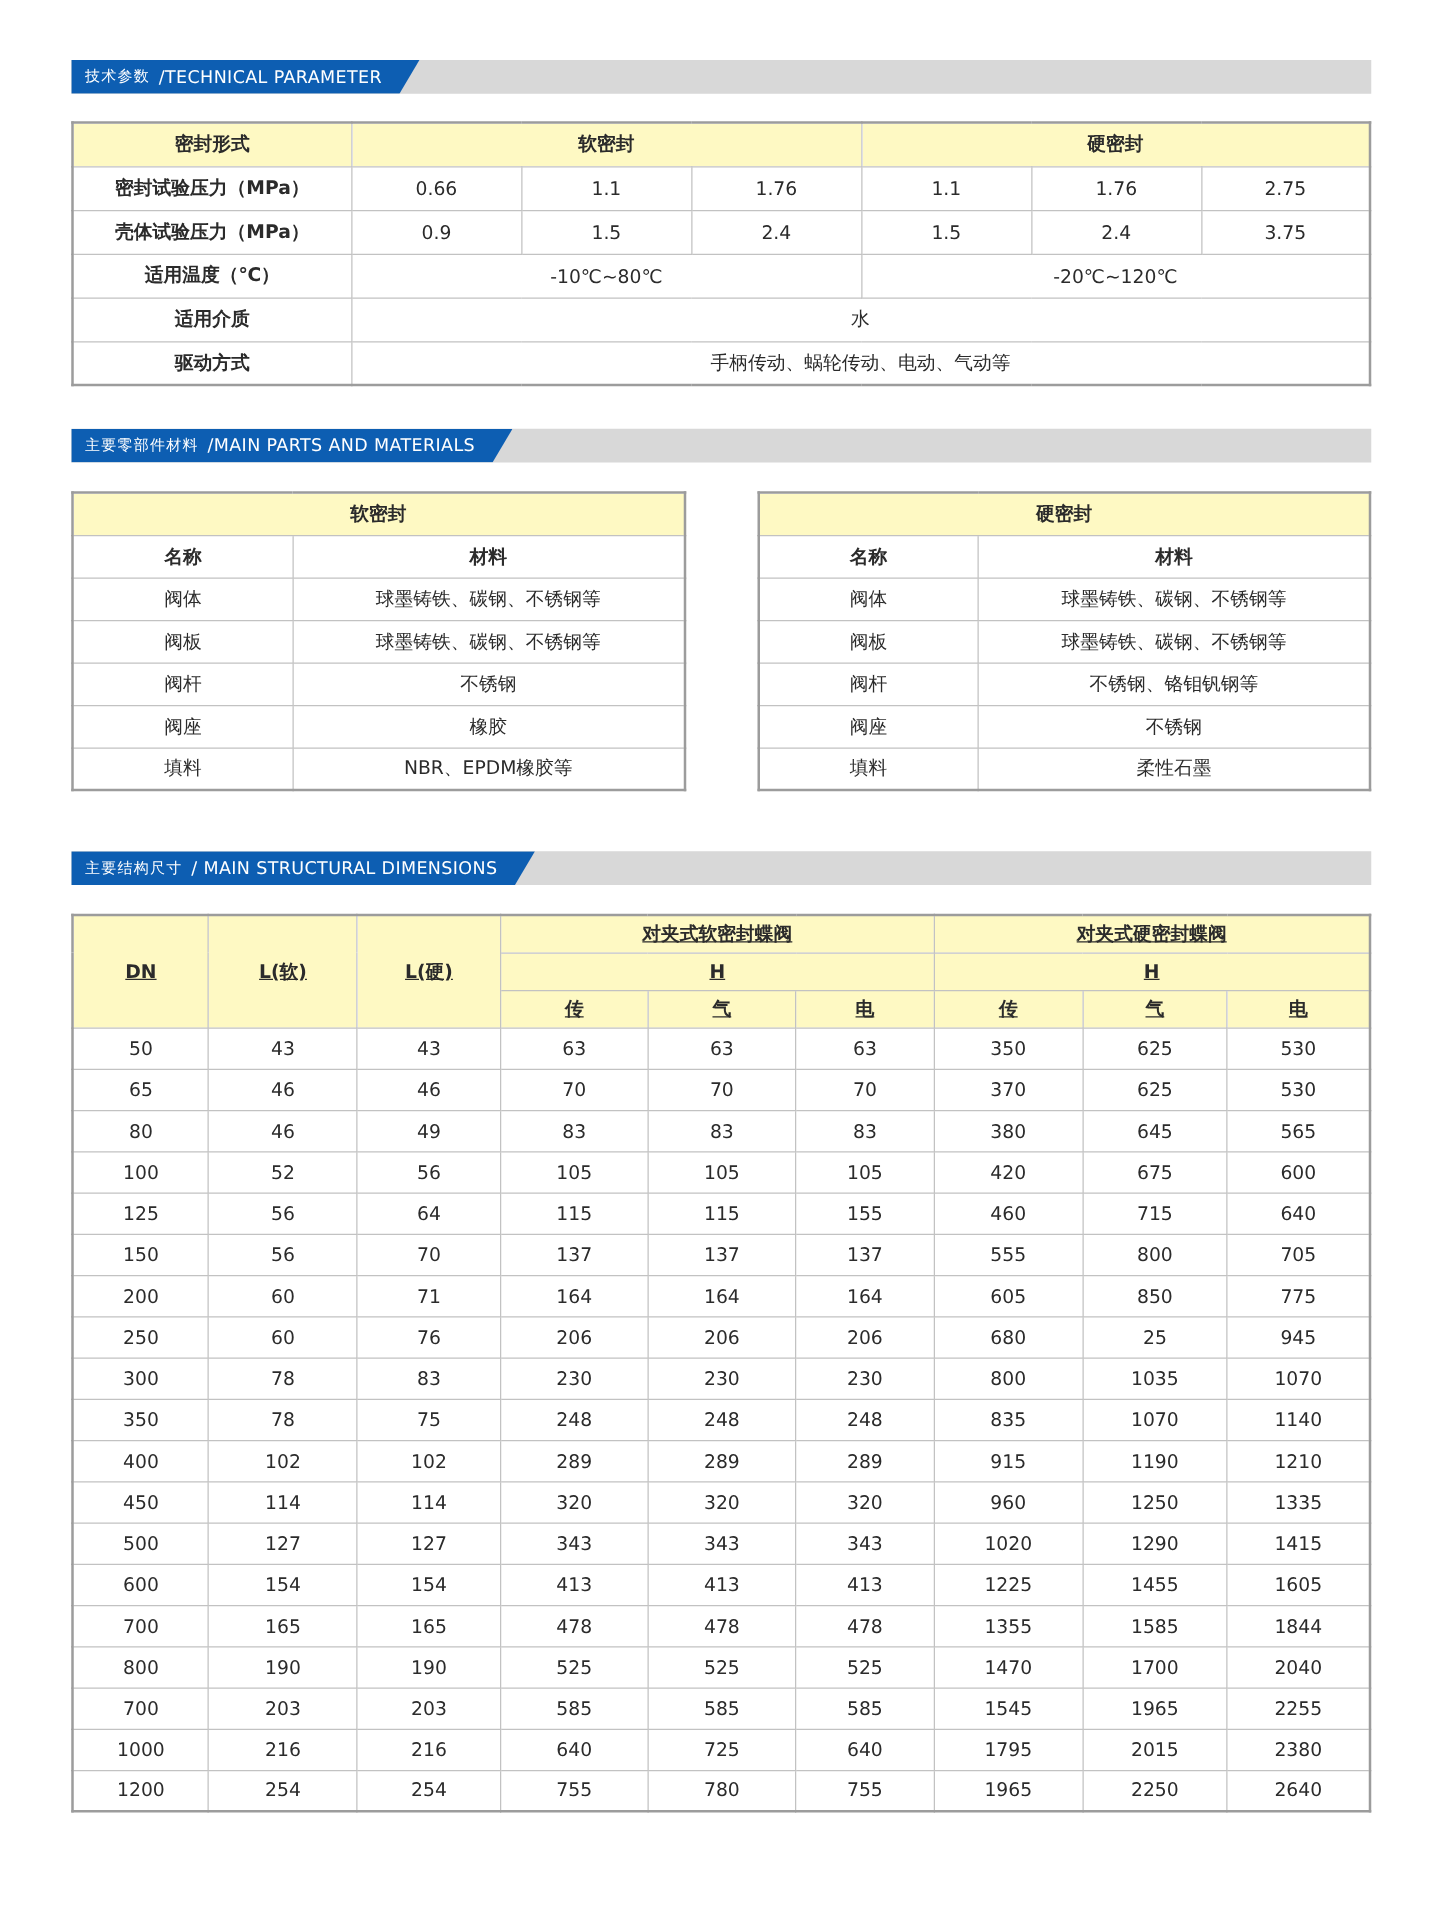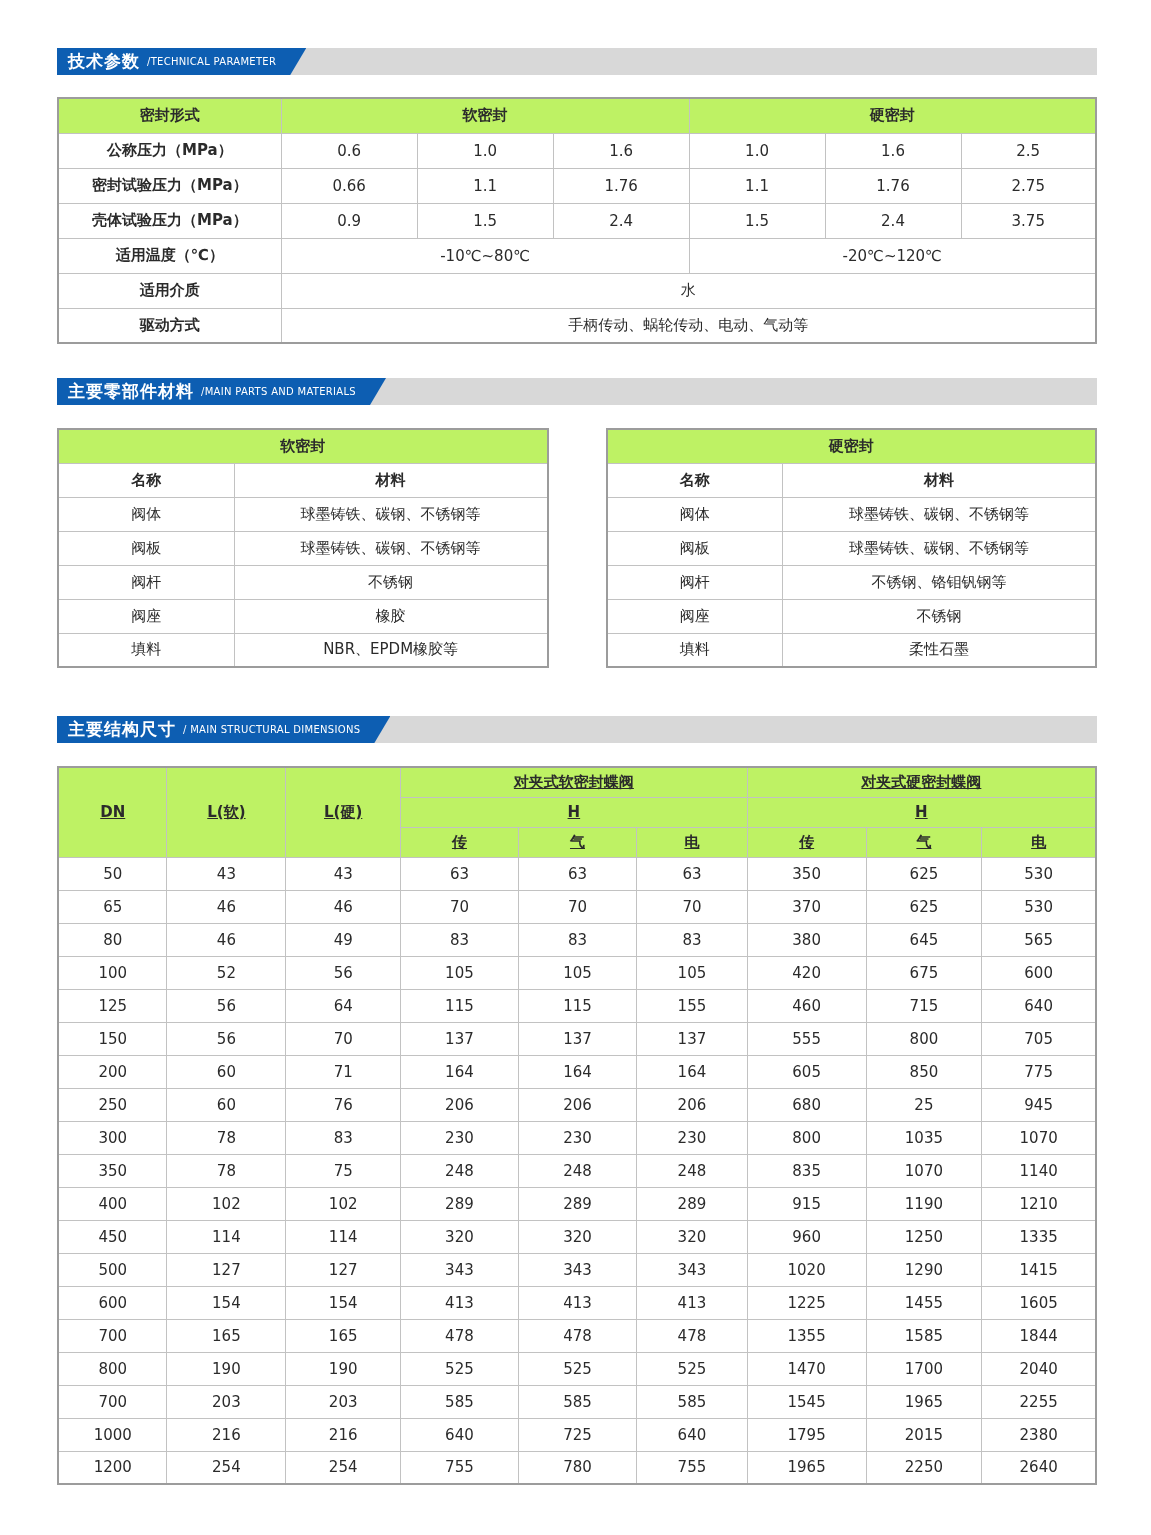--- a/index.html
+++ b/index.html
@@ -13,33 +13,33 @@
 
   
   .banner { height:27px; background:#d8d8d8; display:flex; align-items:stretch; }
   .banner-blue {
     background:#0d5eb2; color:#ffffff;
     display:flex; align-items:center; gap:7px;
     padding:0 30px 0 11px;
     clip-path:polygon(0 0,100% 0,calc(100% - 16px) 100%,0 100%);
     white-space:nowrap;
   }
-  .banner-cn { font-size:17px; font-weight:bold; letter-spacing:1px; }
-  .banner-en { font-size:10px; letter-spacing:.3px; }
+  .banner-cn { font-size:12px; font-weight:normal; letter-spacing:1px; }
+  .banner-en { font-size:14px; letter-spacing:.3px; }
 
   
   table { border-collapse:collapse; width:100%; table-layout:fixed; }
   .tbl { border:2px solid #9c9c9c; }
   .tbl th, .tbl td {
     border:1px solid #c2c2c2;
     text-align:center; vertical-align:middle;
     font-size:15px; overflow:hidden;
   }
   .tbl th { font-weight:bold; background:#ffffff; }
-  .tbl .shade { background:#bef264; }
+  .tbl .shade { background:#fef9c3; }
 
   .tech-table  th, .tech-table  td { height:35px; }
   .mat-table   th, .mat-table   td { height:34px; }
   .dim-table thead th { height:30px;text-decoration:underline; }
   .dim-table tbody td { height:33px; }
 
   .mt-banner1 { margin-top:48px; }
   .mt-table1  { margin-top:22px; }
   .mt-banner2 { margin-top:34px; }
   .mt-mats    { margin-top:23px; }
@@ -69,29 +69,20 @@
         <col style="width:13.1%">
       <col style="width:13.1%">
         <col style="width:13.1%">
         <col style="width:13.0%">
     </colgroup>
     <tbody id="tech-body">
         <tr>
           <th class="shade">密封形式</th>
           <th colspan="3" class="shade">软密封</th>
           <th colspan="3" class="shade">硬密封</th>
-        </tr>
-        <tr>
-          <th>公称压力（MPa）</th>
-          <td>0.6</td>
-          <td>1.0</td>
-          <td>1.6</td>
-          <td>1.0</td>
-          <td>1.6</td>
-          <td>2.5</td>
         </tr>
         <tr>
           <th>密封试验压力（MPa）</th>
           <td>0.66</td>
           <td>1.1</td>
           <td>1.76</td>
           <td>1.1</td>
           <td>1.76</td>
           <td>2.75</td>
         </tr>

